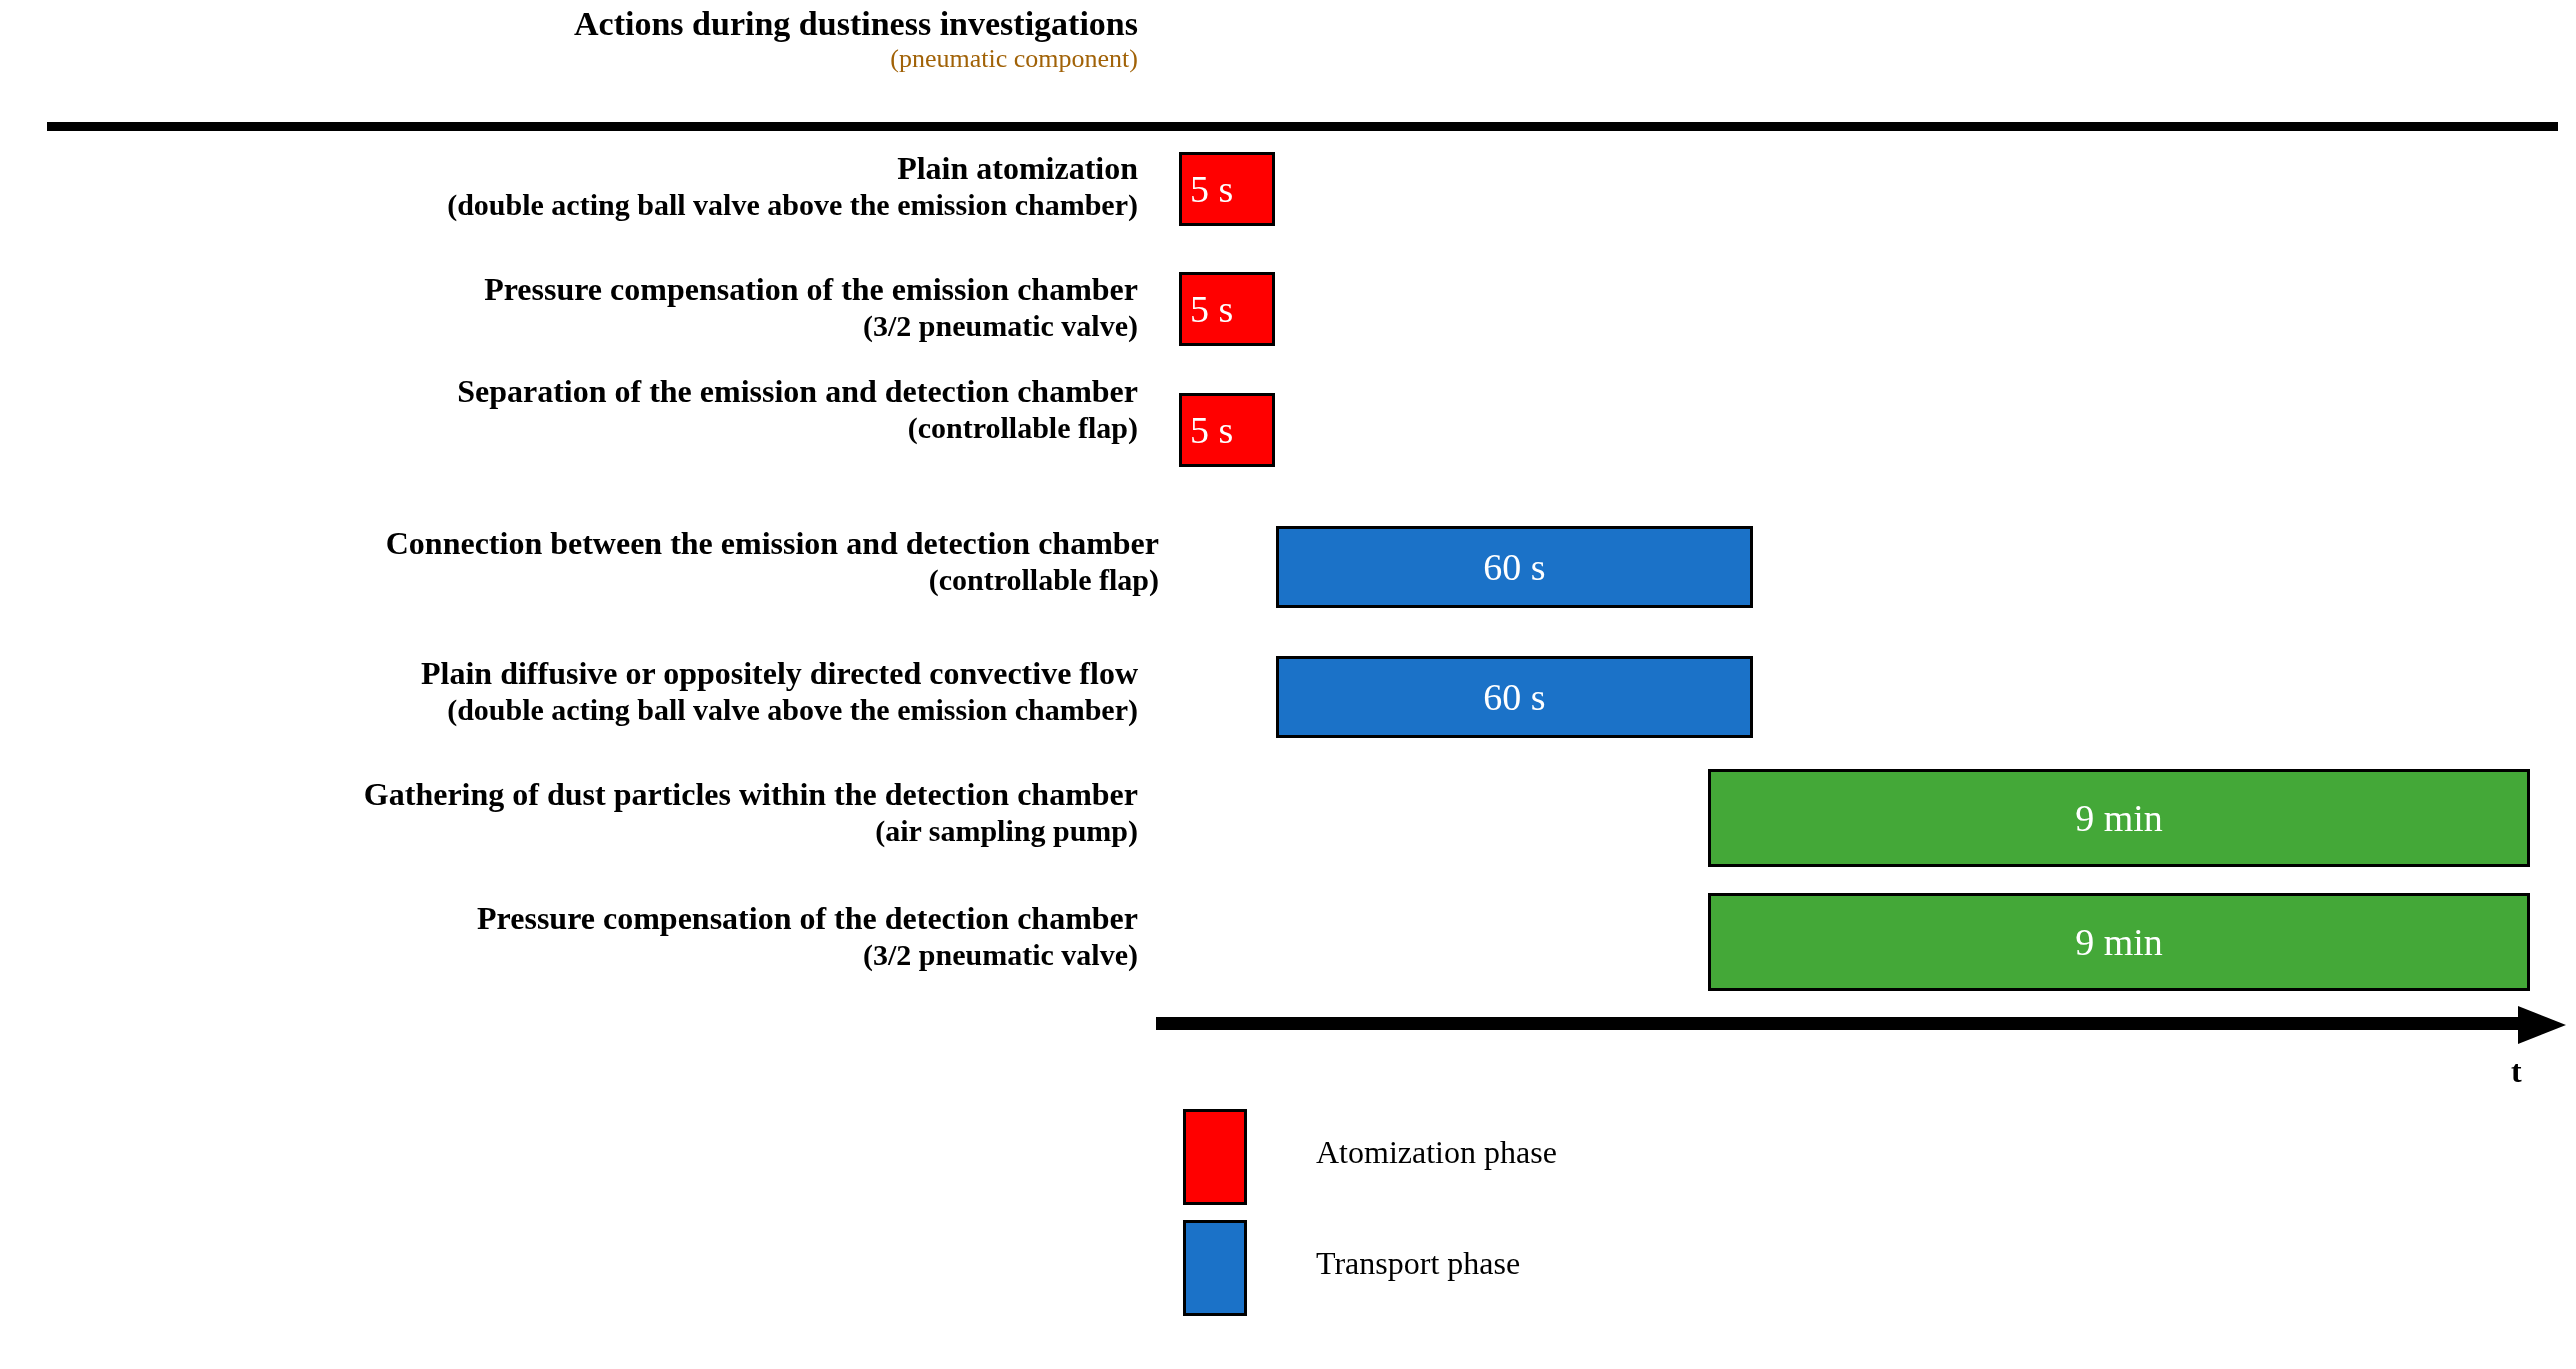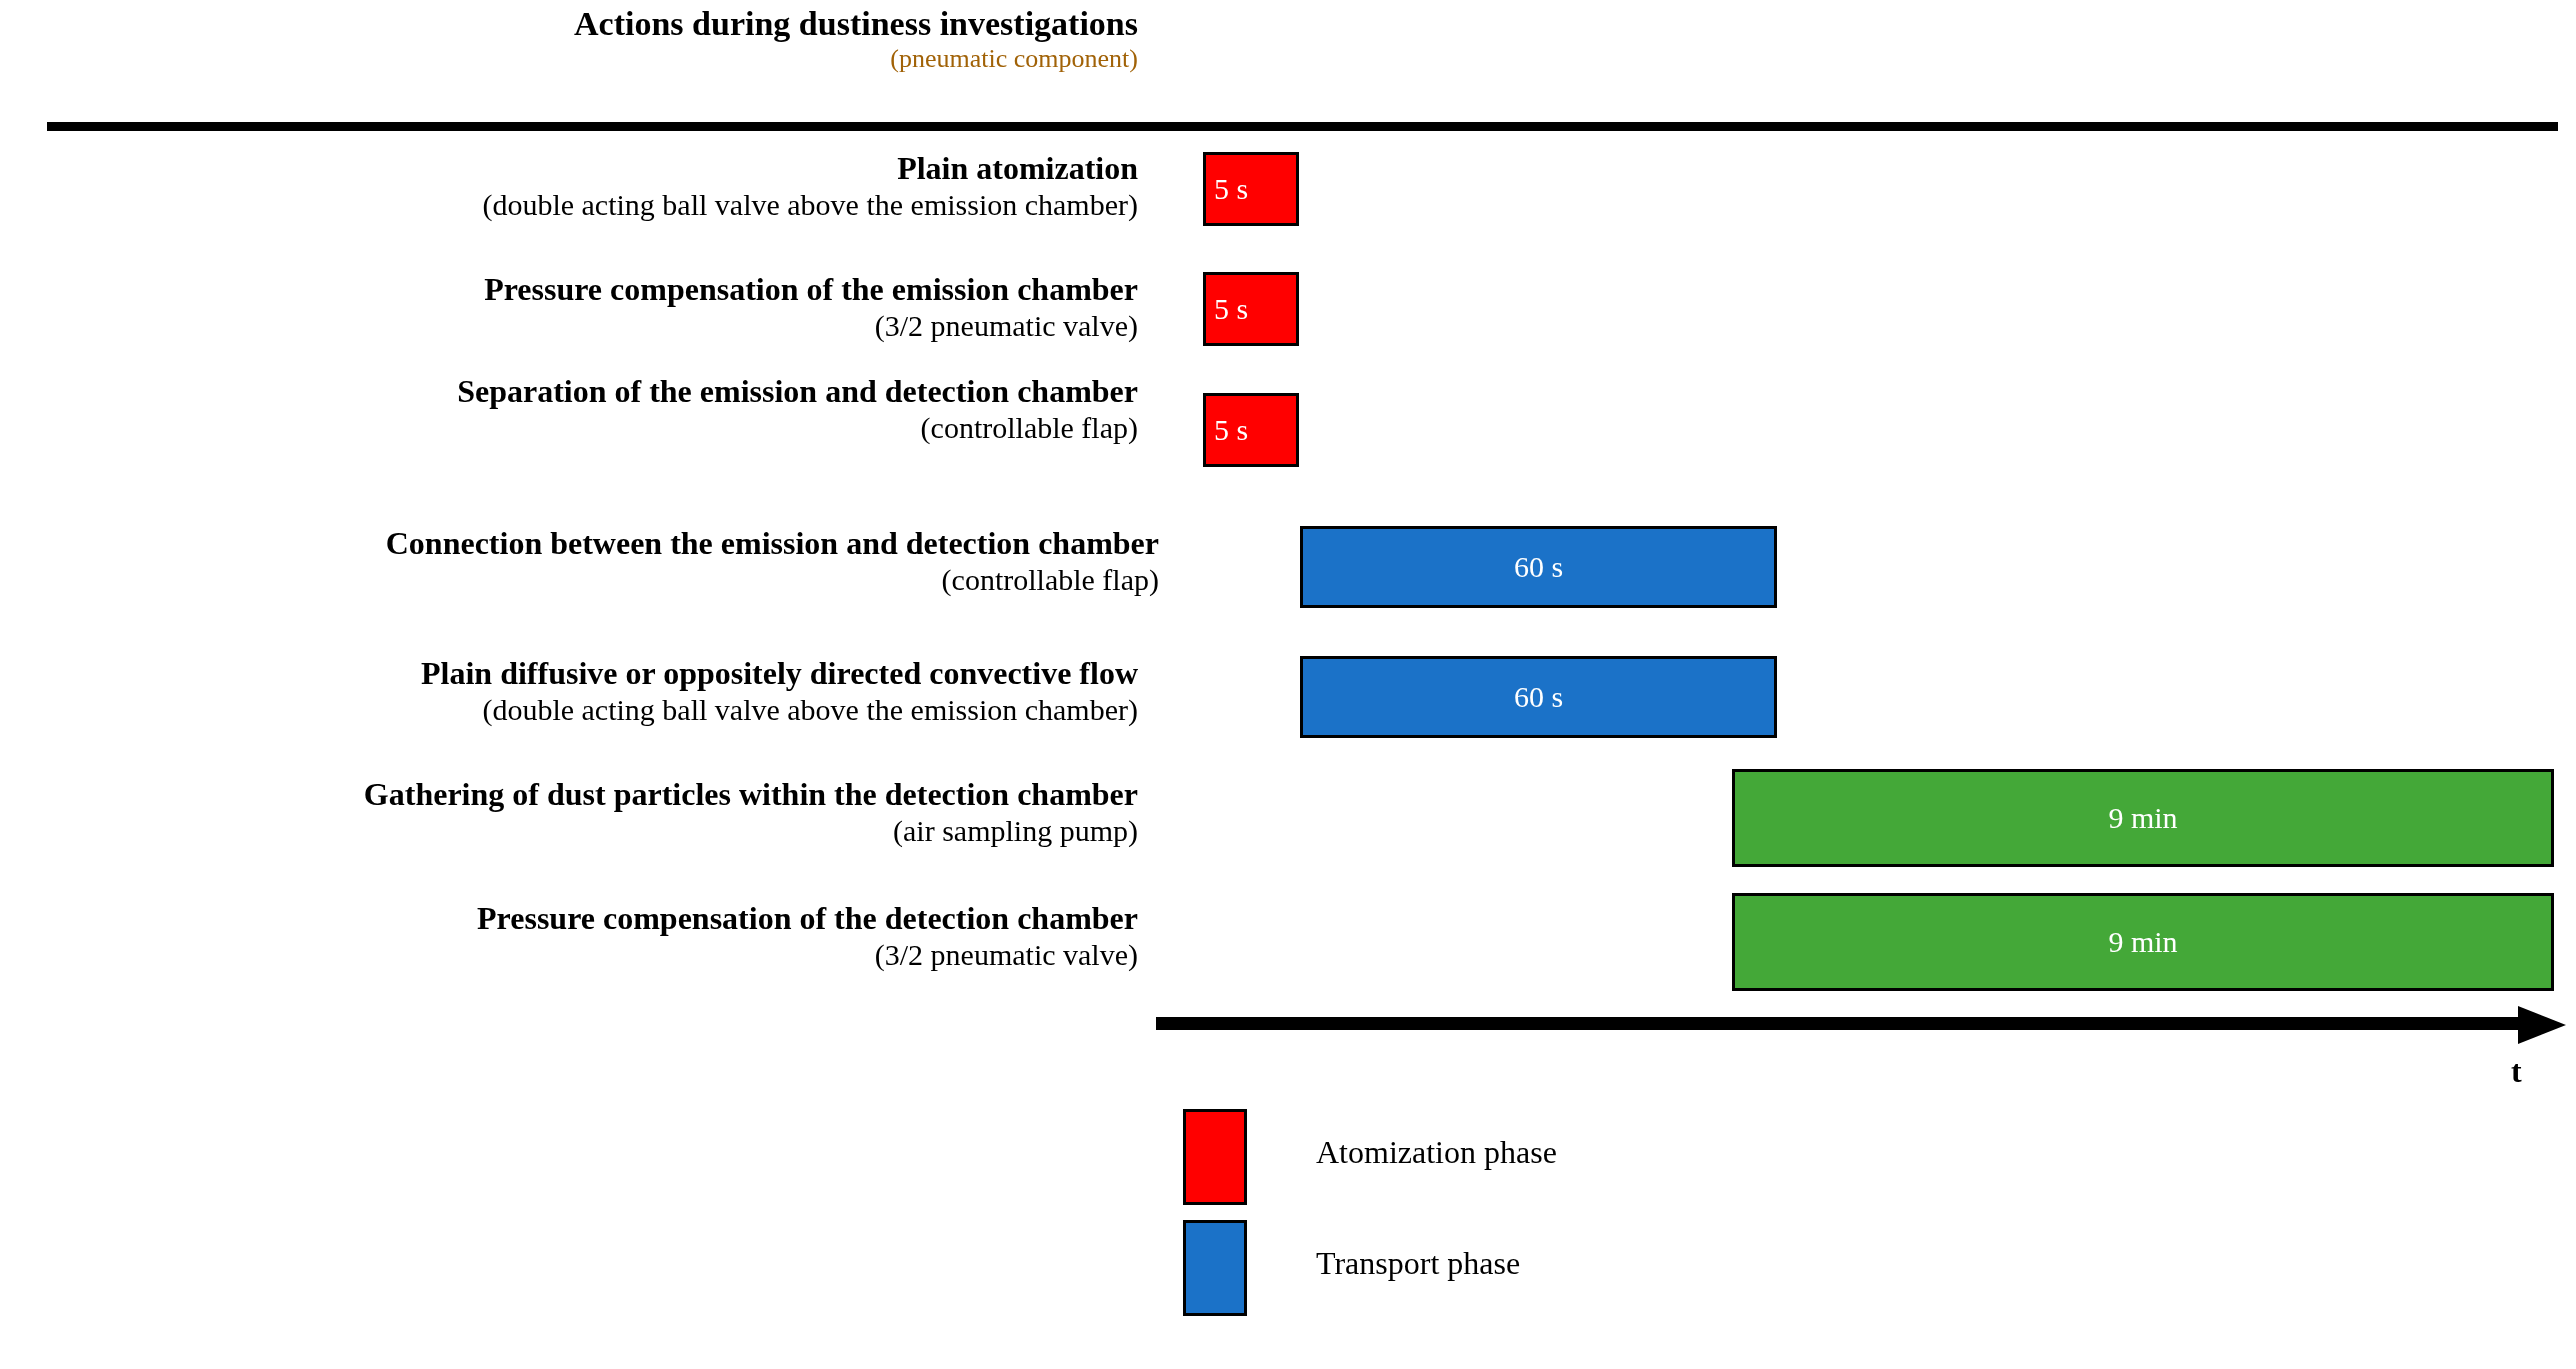--- a/index.html
+++ b/index.html
@@ -26,33 +26,32 @@
   
   #chart-area{ position:absolute; left:0; top:0; width:2576px; height:1369px; }
 
   .row{ position:absolute; left:0; width:2576px; }
 
   .row-label{
     position:absolute; left:0; width:1138px;
     text-align:right; line-height:1.2; color:#000;
   }
   .row-label .lab-main{ display:block; font-size:32px; font-weight:bold; }
-  .row-label .lab-sub { display:block; font-size:30px; font-weight:normal; }
+  .row-label .lab-sub { display:block; font-size:30px; font-weight:bold; }
 
   
   .bar{
     position:absolute;
     box-sizing:border-box;
     border:3.4px solid #000000;
     color:#ffffff;
-    font-size:30px;
+    font-size:38px;
     display:flex;
     align-items:center;
     line-height:1;
-    margin-left:24px;
   }
   .bar.align-left   { justify-content:flex-start; padding-left:8px; }
   .bar.align-center { justify-content:center; }
 
   
   #time-axis{ position:absolute; left:1156px; top:1006px; width:1414px; height:38px; }
   #time-axis-shaft{
     position:absolute; left:0; top:11.4px; width:1366px; height:12.8px; background:#000;
   }
   #time-axis-head{

